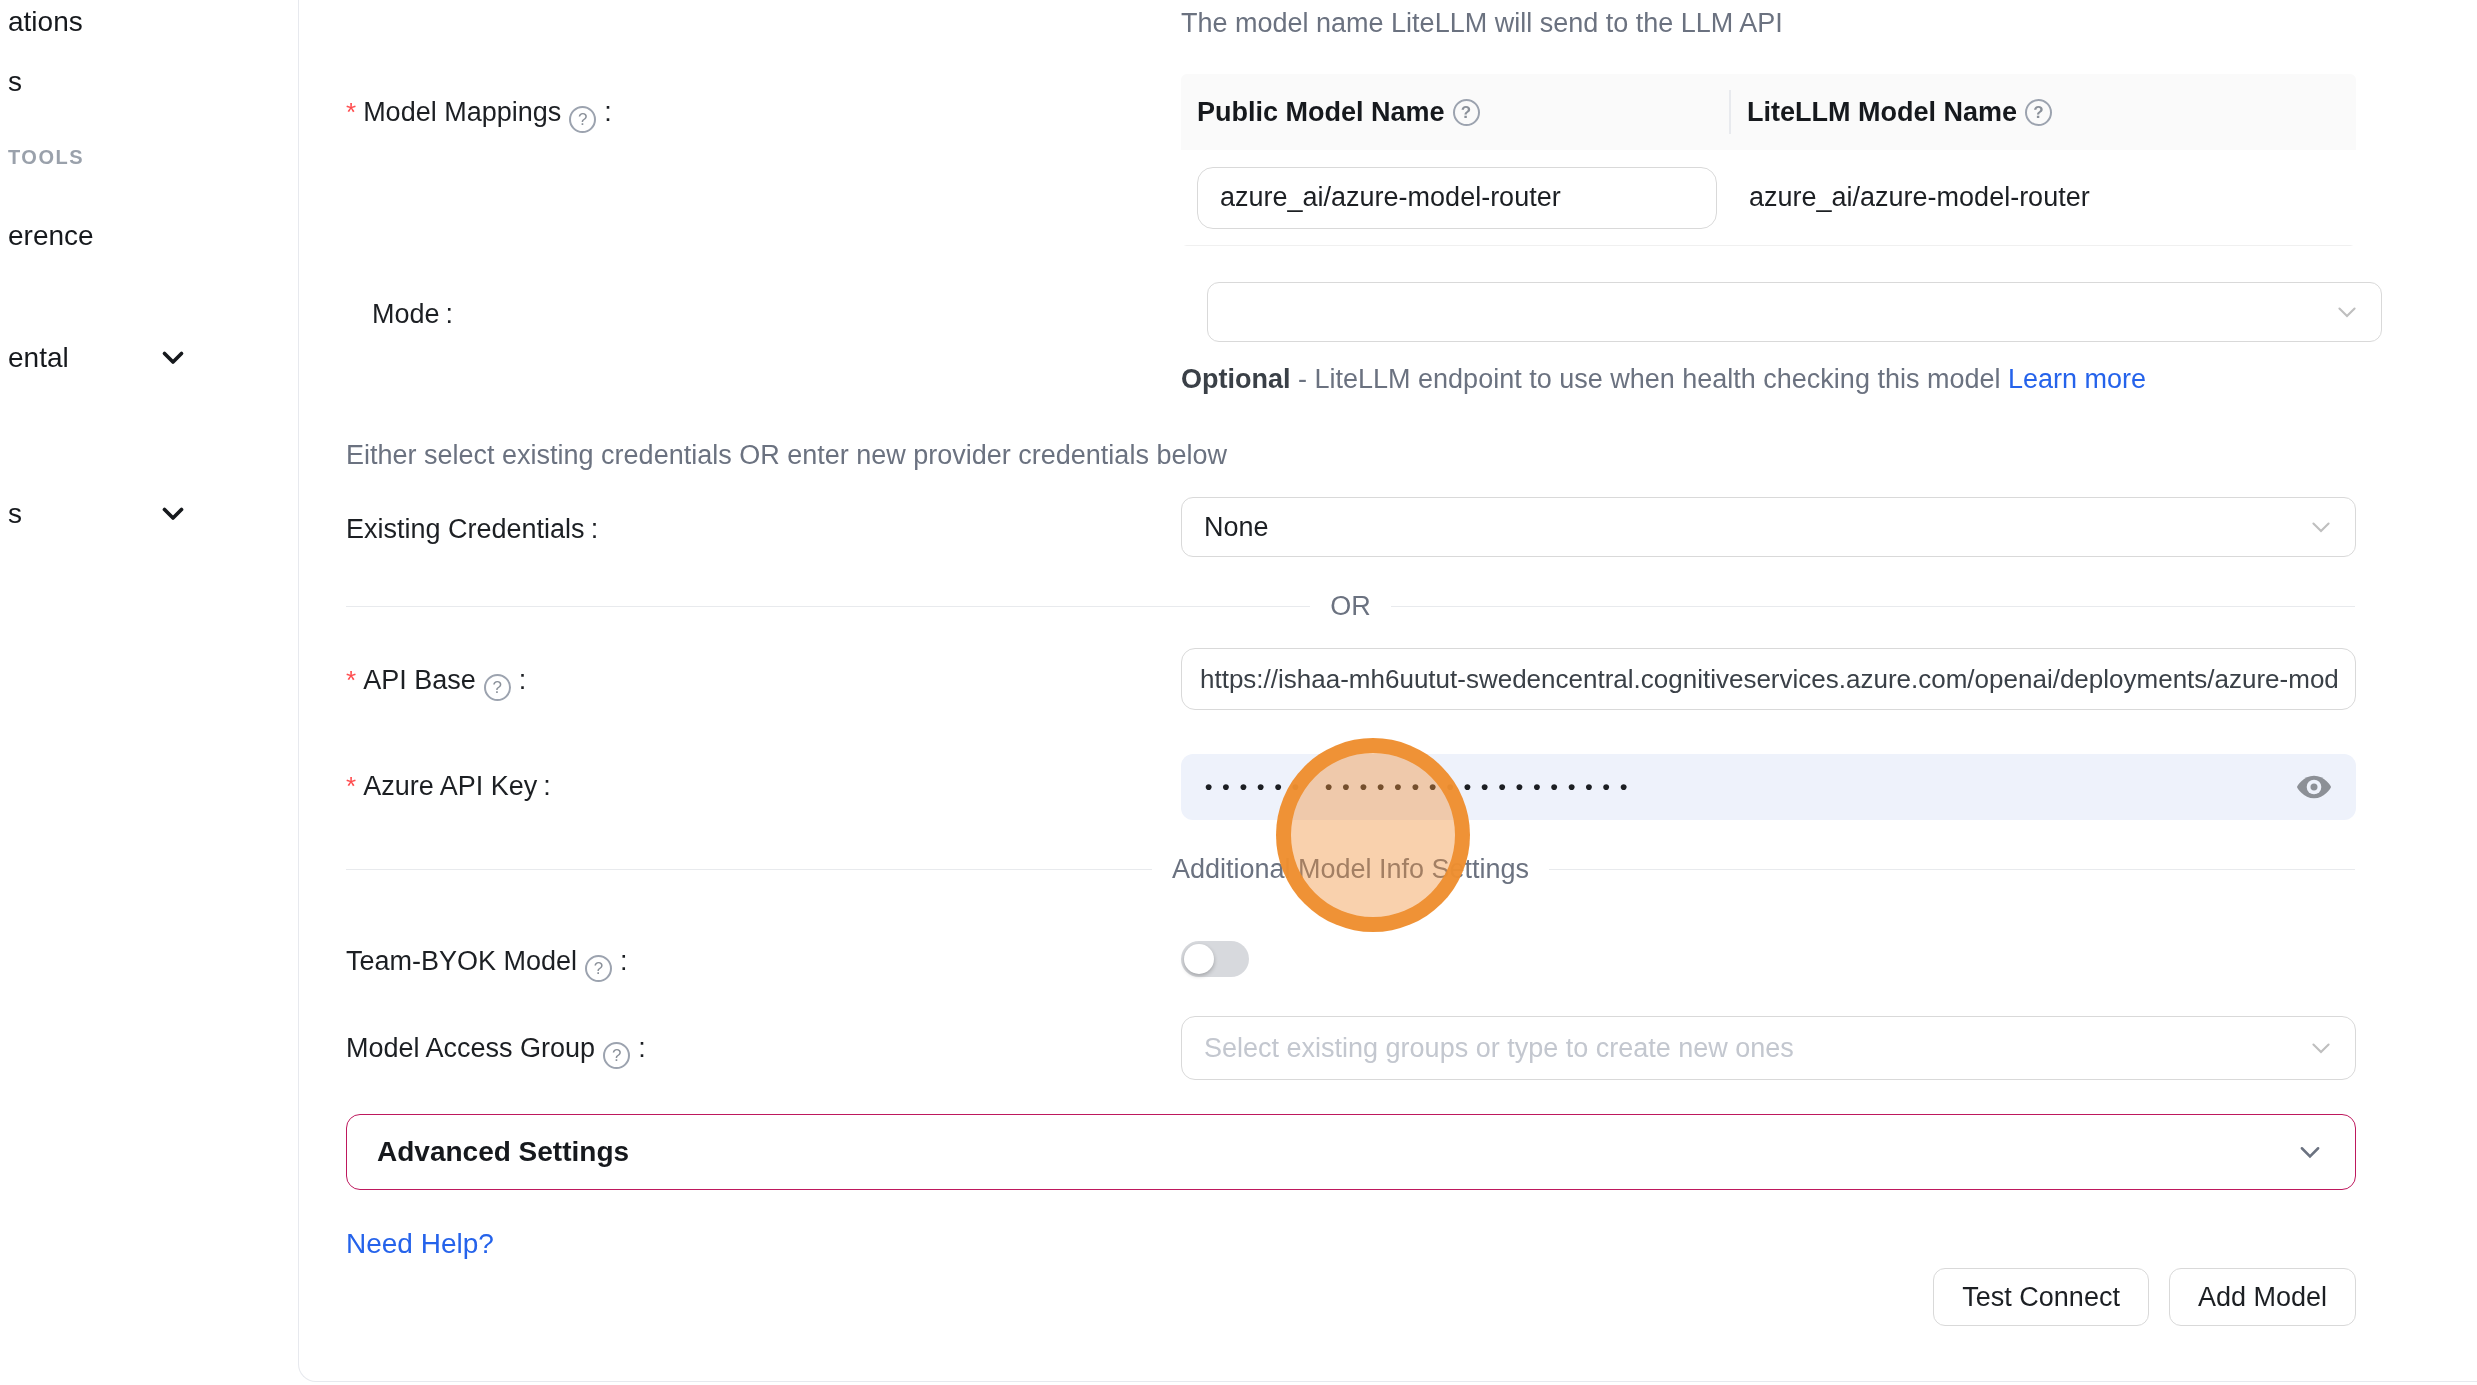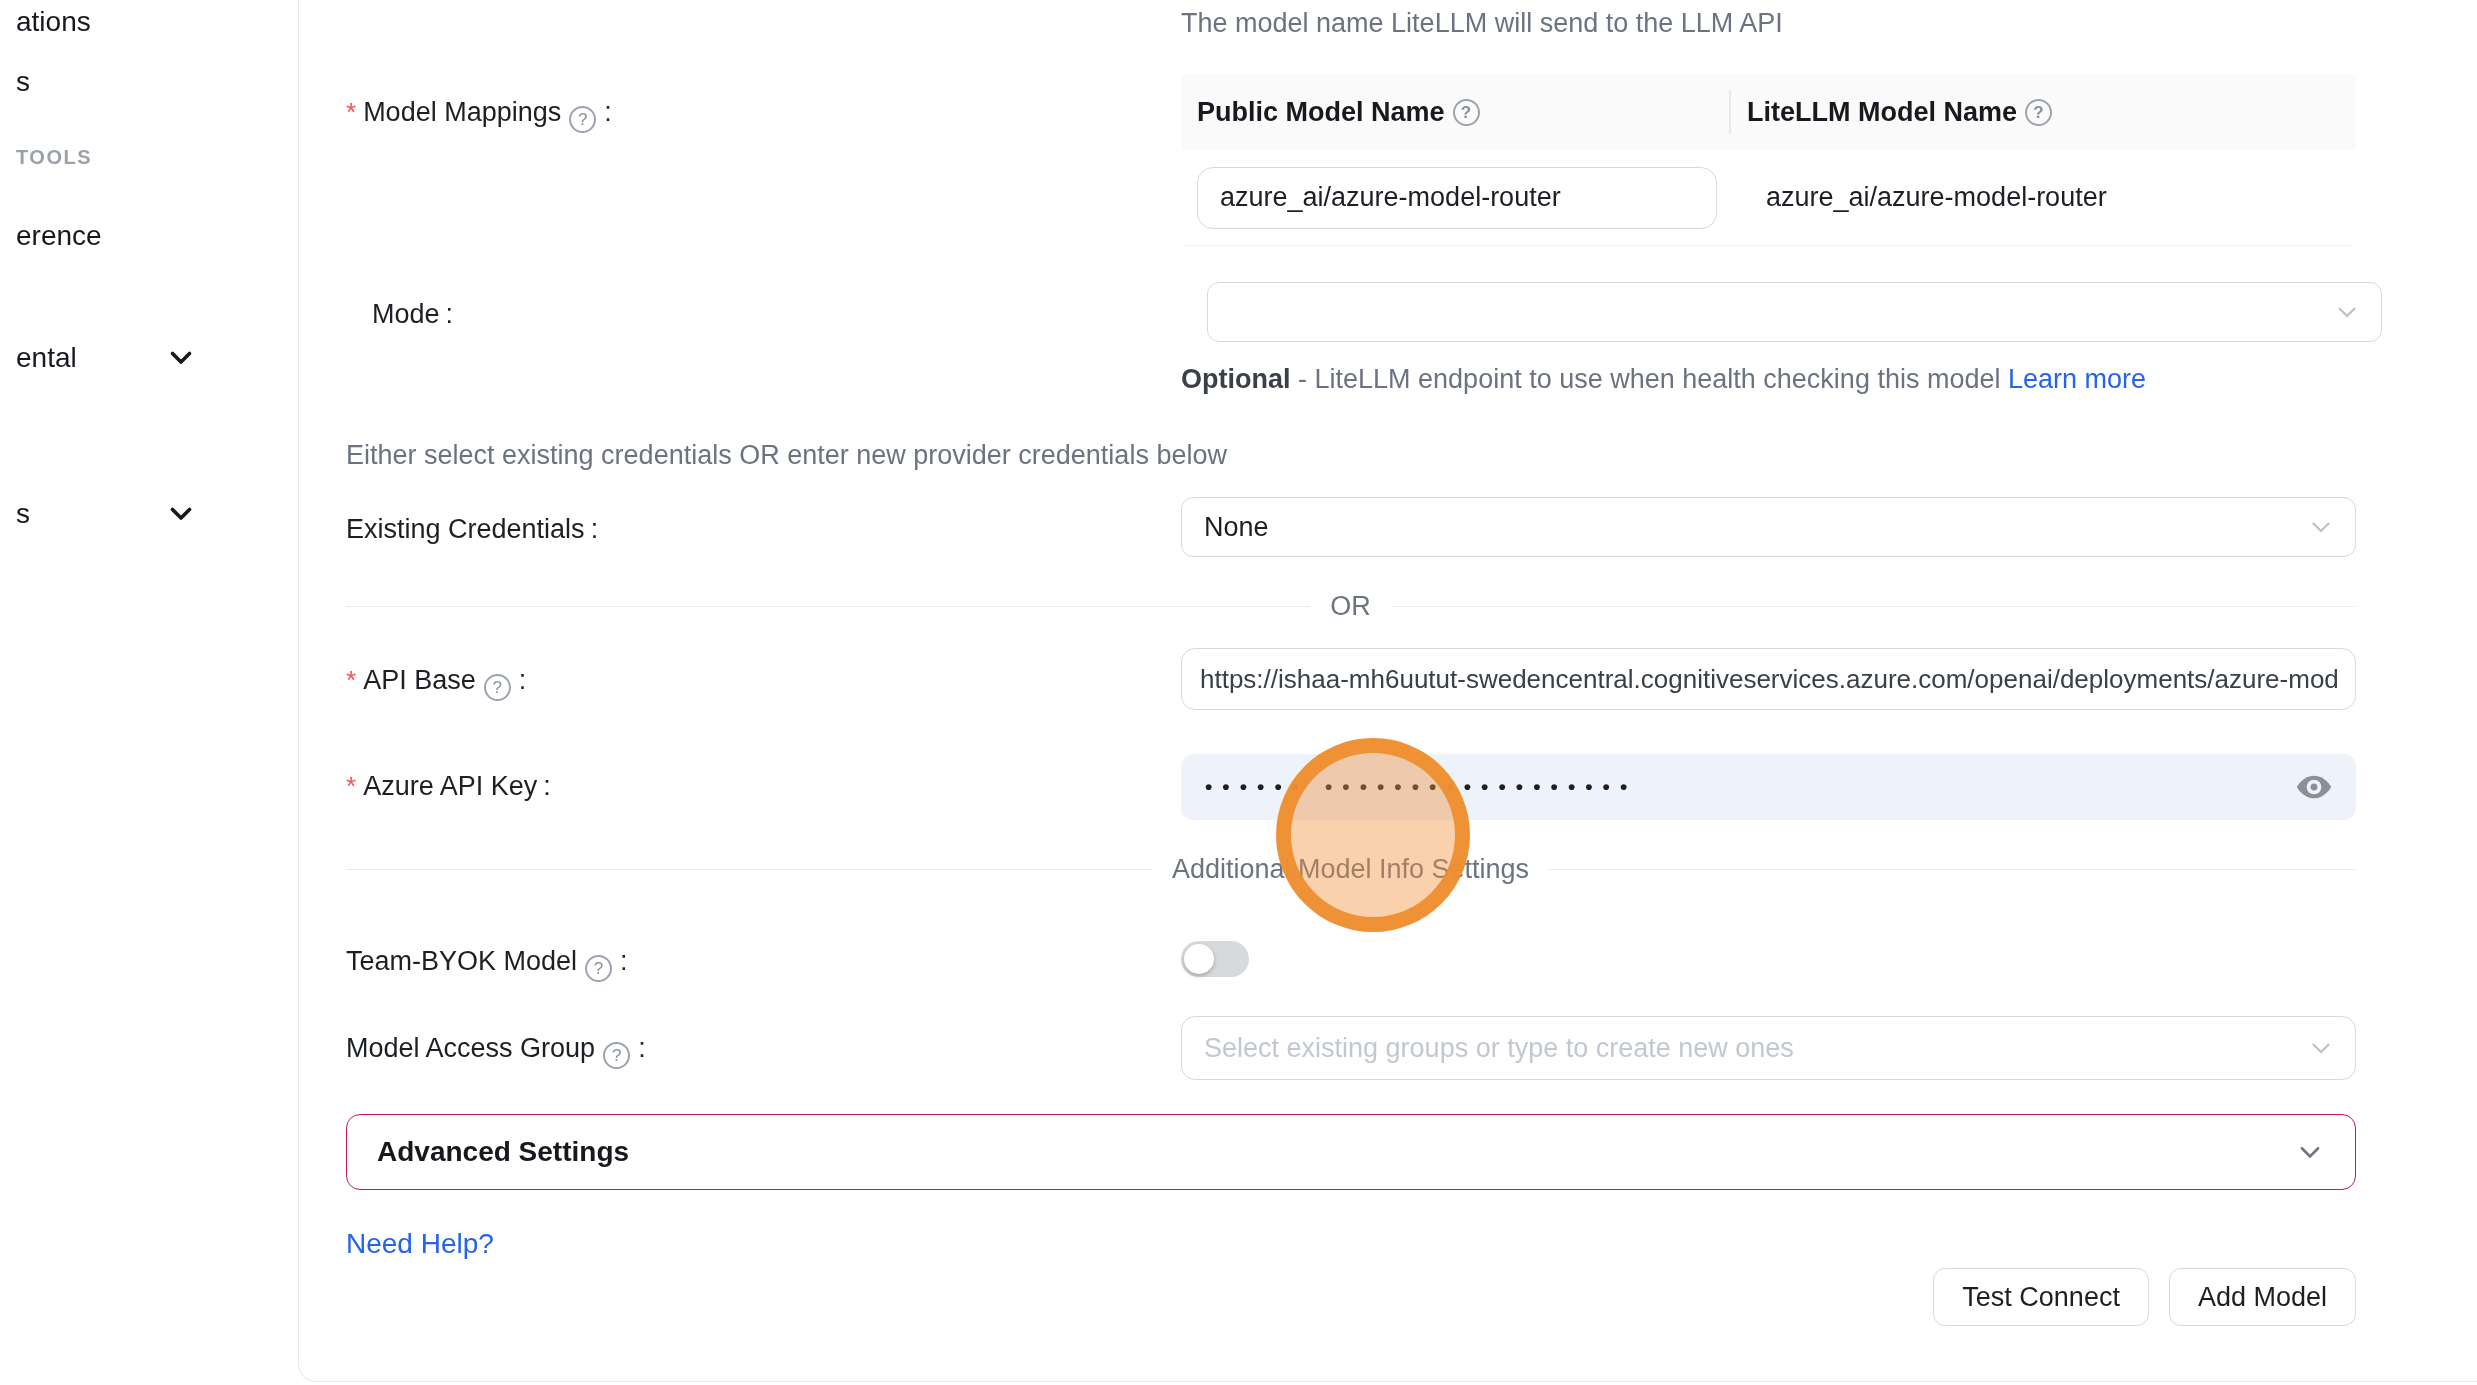--- a/index.html
+++ b/index.html
@@ -1,21 +1,21 @@
 <!DOCTYPE html>
 <html><head>
 <meta charset="utf-8">
 <style>
   * { margin:0; padding:0; box-sizing:border-box; }
   html,body { background:#fff; }
   body { font-family:"Liberation Sans","DejaVu Sans",sans-serif; color:#24292f; }
   .screen { position:relative; width:2477px; height:1385px; overflow:hidden; background:#fff; }
 
   
-  .sidebar { position:absolute; left:16px; top:0; width:298px; height:1385px; background:#fff;padding-left:32px; }
+  .sidebar { position:absolute; left:8px; top:0; width:298px; height:1385px; background:#fff;padding-left:32px; }
   .sb-item { position:absolute; left:0; font-size:28px; color:#16191d; line-height:40px; cursor:pointer; white-space:nowrap; }
   .sb-section { position:absolute; left:0; font-size:20px; font-weight:700; color:#9aa1ab; letter-spacing:1.5px; }
   .sb-chevron { position:absolute; left:148px; width:34px; height:34px; }
 
   
   .panel { position:absolute; left:298px; top:0; width:2179px; height:1382px; background:#fff;
            border-left:1px solid #e7e9ee; border-bottom:1px solid #e7e9ee; border-radius:0 0 0 18px;
            padding:0 122px 7px 47px; }
   .row { display:flex; align-items:flex-start; }
   .label-col { width:835px; flex:0 0 835px; font-size:27px; color:#1c1f23; line-height:36px; padding-top:14px; }
@@ -28,21 +28,21 @@
 
   .hint-top { margin-left:835px; padding-top:8px; font-size:27px; color:#6b7280; height:48px; }
 
   
   .map-row { margin-top:26px; }
   .map-table { width:1175px; border-radius:6px; overflow:hidden; }
   .map-head { display:flex; background:#fafafa; height:76px; align-items:center; }
   .map-hcell { font-size:27px; font-weight:700; color:#16191d; padding-left:16px; display:flex; align-items:center; }
   .map-hcell.c1 { width:550px; border-right:2px solid #e8eaee; height:44px; }
   .map-hcell.c2 { width:625px; }
-  .map-body { display:flex; align-items:center; height:96px; border-bottom:1px solid #f0f0f0;gap:17px; }
+  .map-body { display:flex; align-items:center; height:96px; border-bottom:1px solid #f0f0f0; }
   .map-input { width:520px; height:62px; margin-left:16px; border:1px solid #d9d9d9; border-radius:16px;
                font-family:inherit; font-size:27px; color:#1c1f23; padding:0 22px; outline:none; }
   .map-value { font-size:27px; color:#1c1f23; padding-left:32px; }
 
   
   .select { position:relative; display:flex; align-items:center; height:60px; border:1px solid #d9d9d9;
             border-radius:12px; background:#fff; font-size:27px; color:#1c1f23; padding:0 56px 0 22px; cursor:pointer; }
   .select .chev { position:absolute; right:20px; top:50%; margin-top:-14px; }
   .placeholder { color:#c3c7cf; }
 

